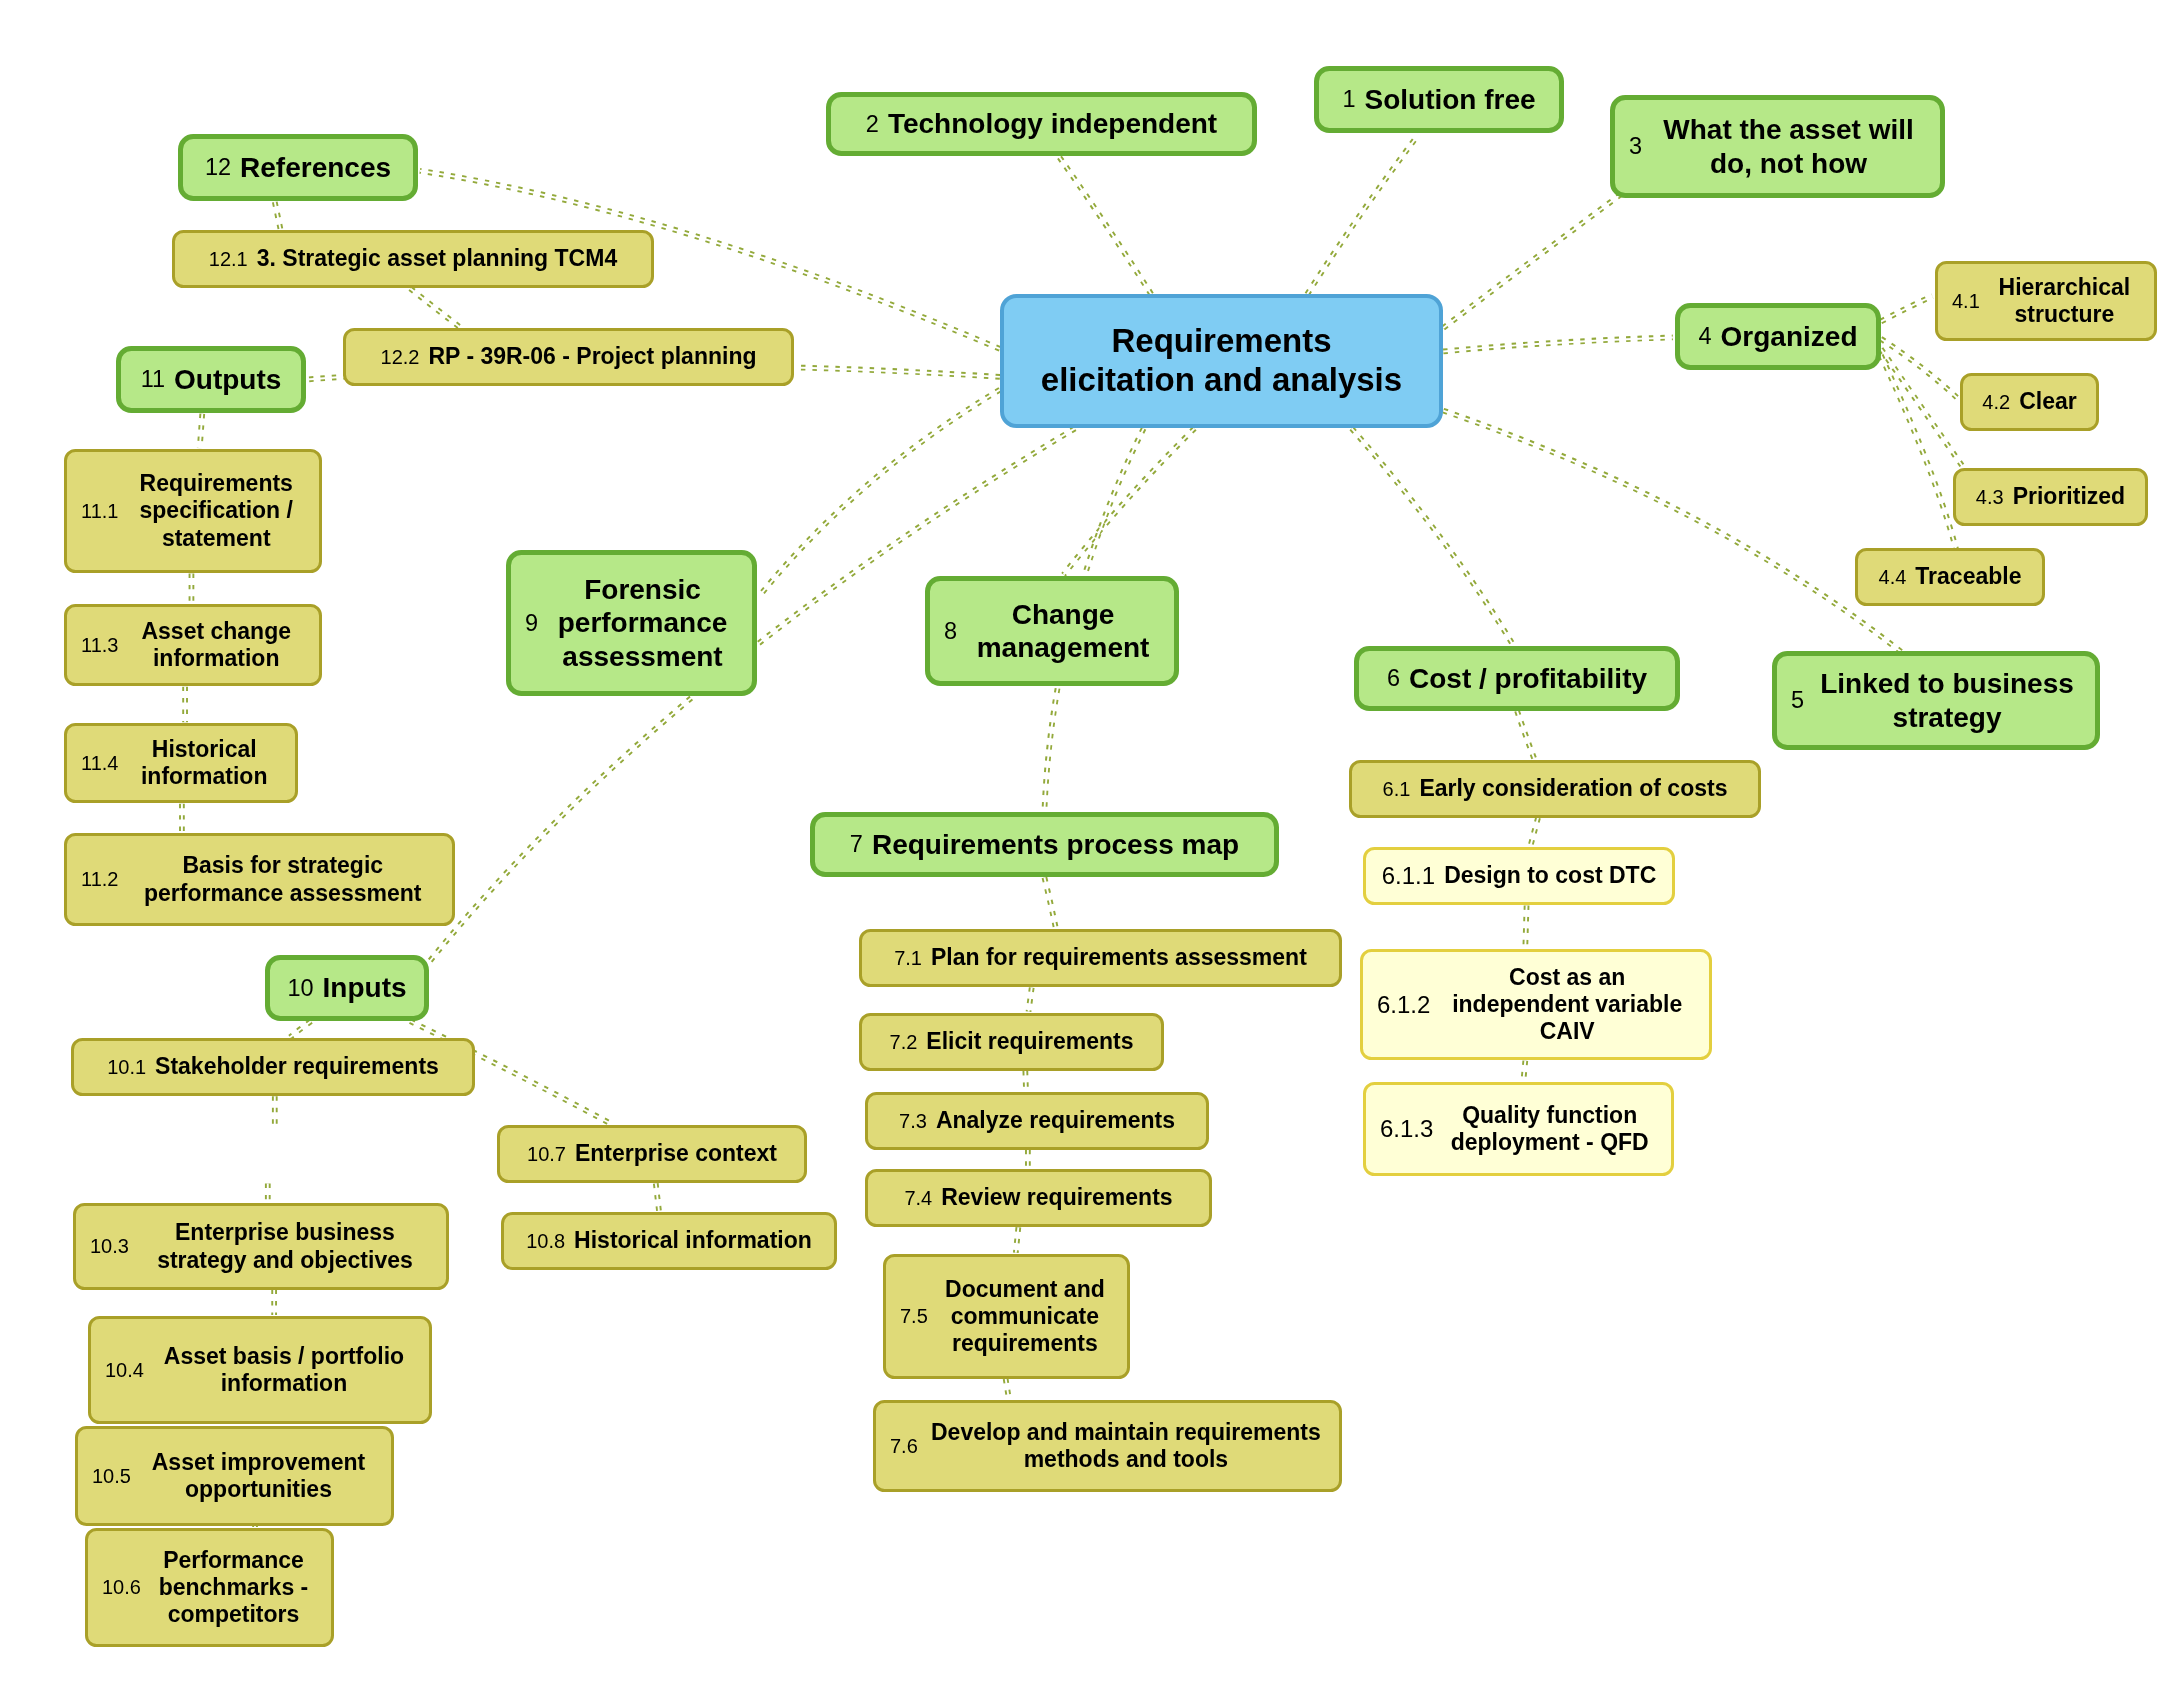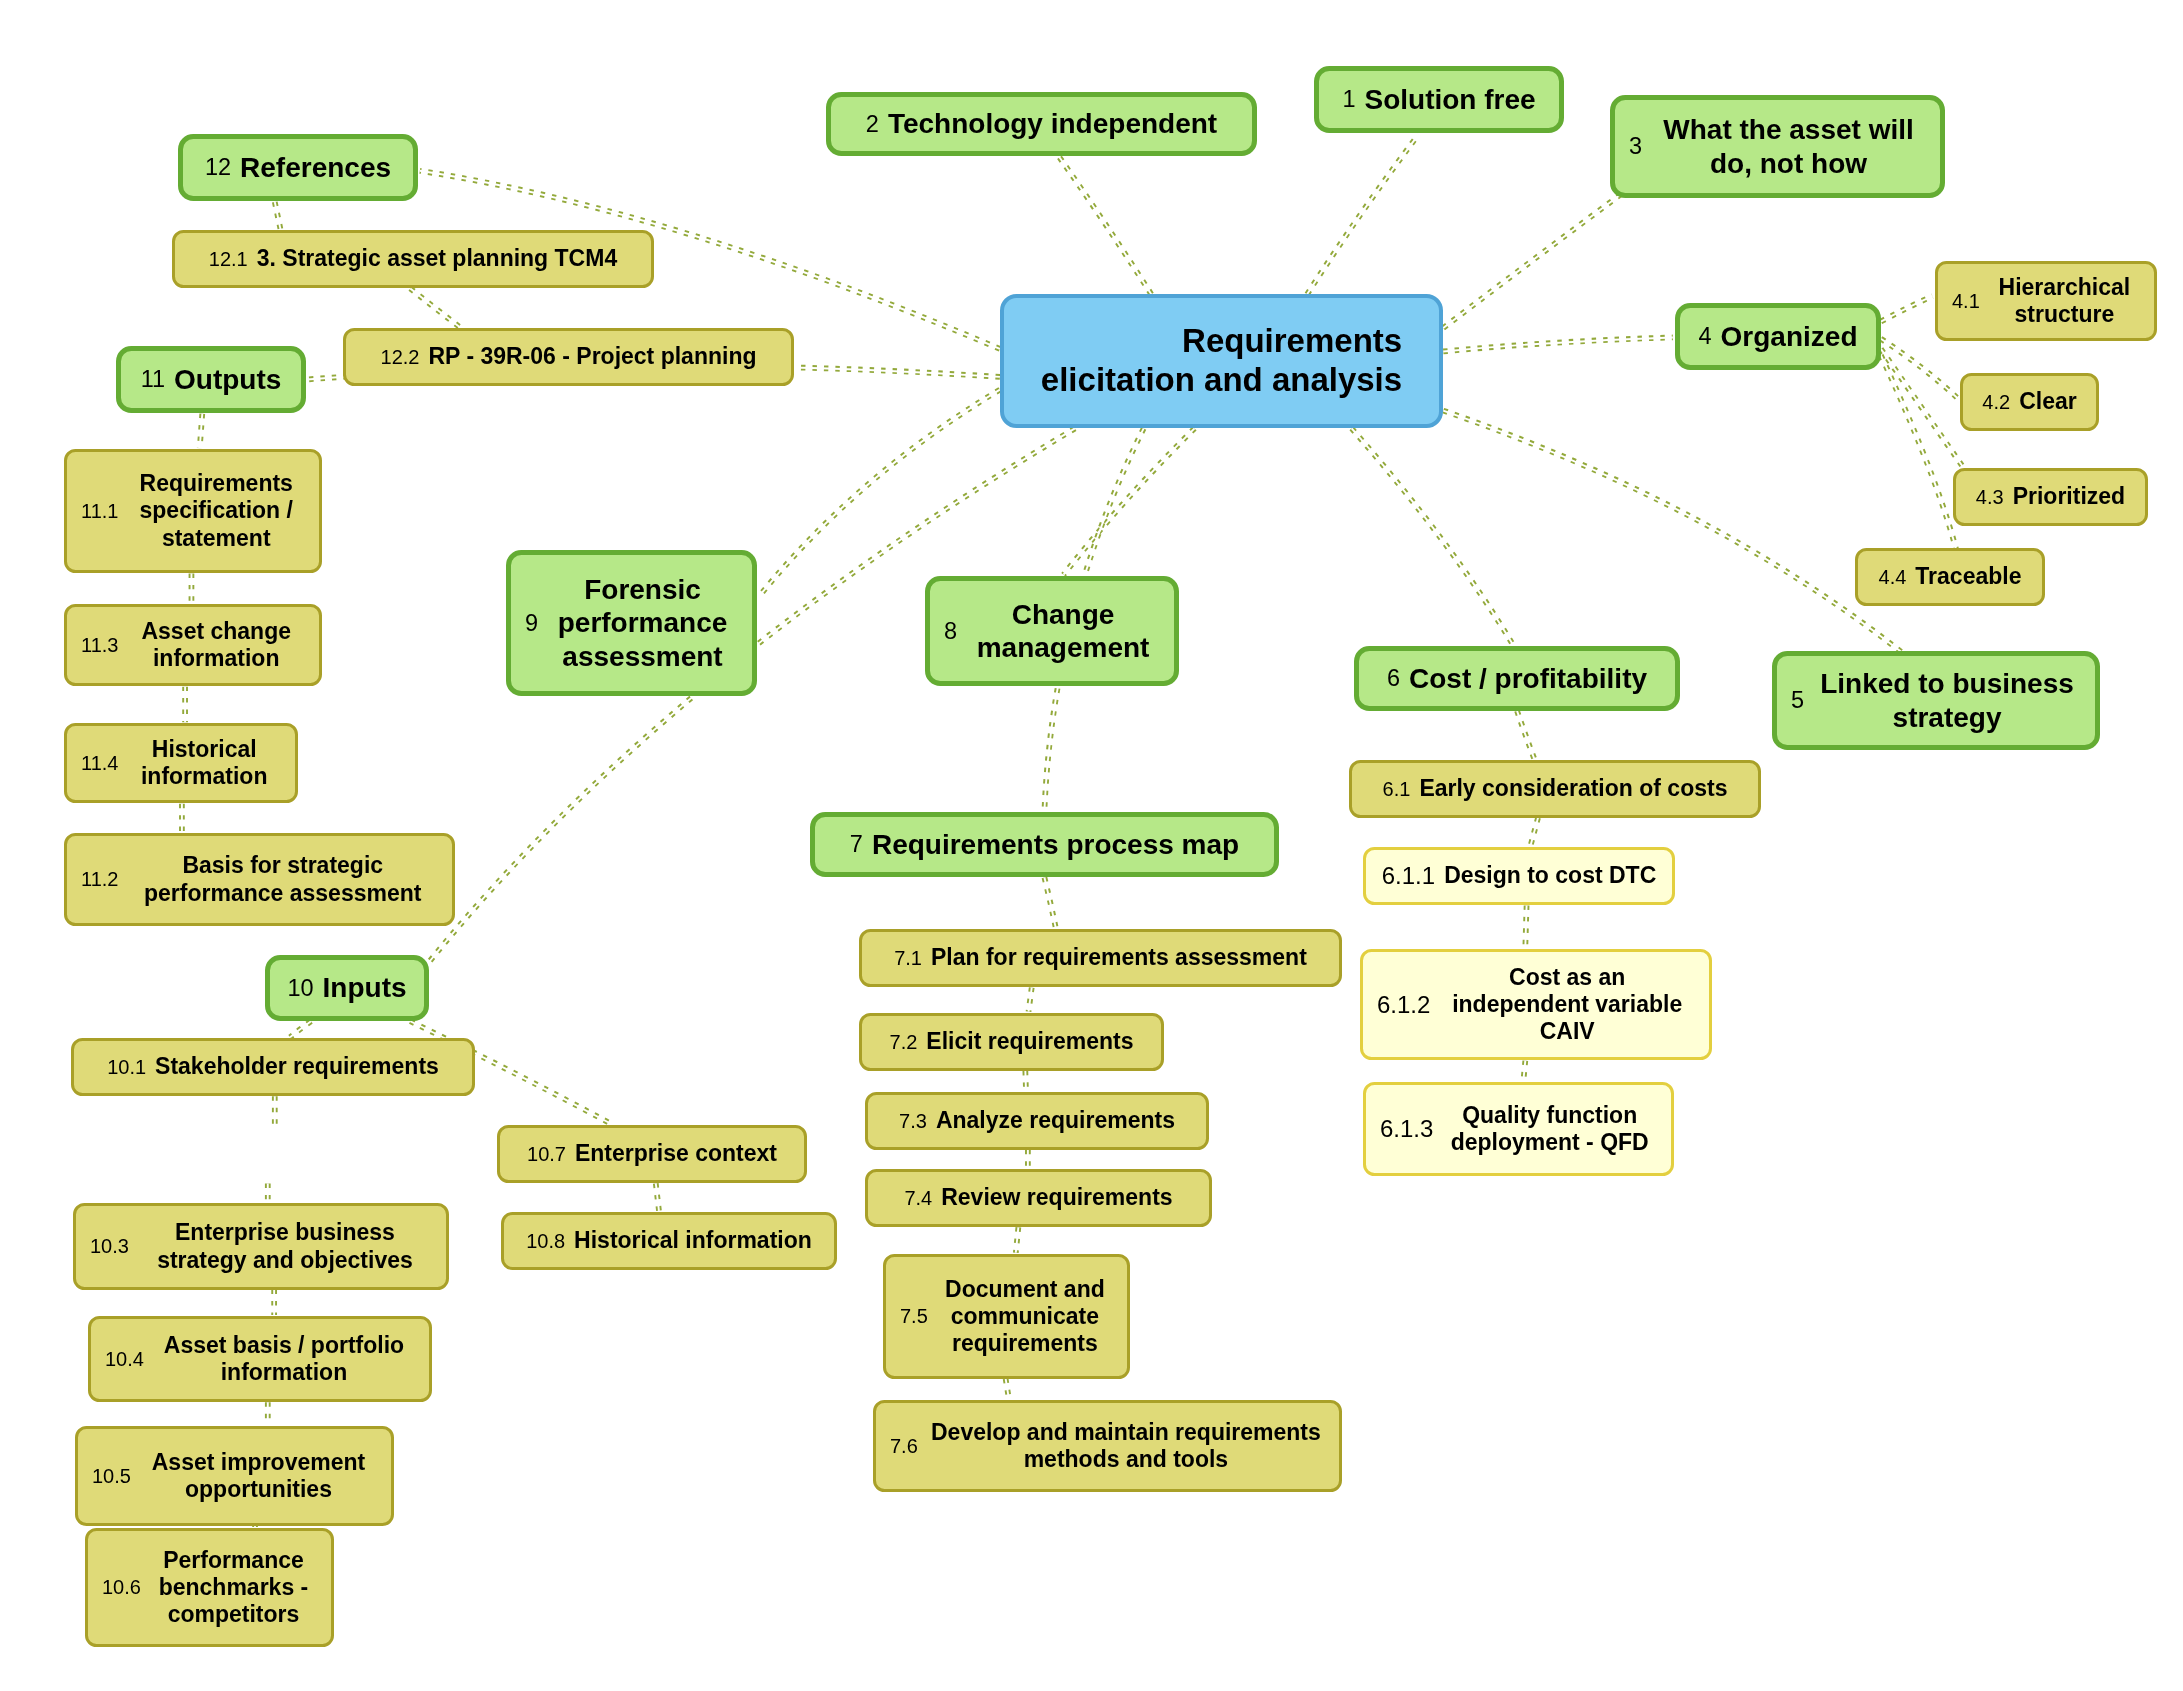--- a/index.html
+++ b/index.html
@@ -5,21 +5,21 @@
   html,body{margin:0;padding:0;background:#fff;}
   body{font-family:"Liberation Sans", sans-serif;color:#000;}
   .canvas{position:relative;width:2183px;height:1692px;background:#fff;overflow:hidden;}
   #edges{position:absolute;left:0;top:0;width:2183px;height:1692px;}
   .e1{fill:none;stroke:var(--edge-color,#93a93b);stroke-width:9;stroke-dasharray:7 11;stroke-linecap:butt;}
   .e2{fill:none;stroke:#ffffff;stroke-width:3;}
   .node{position:absolute;display:flex;align-items:center;justify-content:center;
         gap:9px;box-sizing:border-box;padding:6.4px 14px;text-align:center;cursor:pointer;}
   .node .num{font-weight:400;flex:0 0 auto;white-space:nowrap;}
   .node .lbl{font-weight:700;line-height:1.18;}
-  .l0{background:var(--center-fill,#7fccf3);border:4.5px solid var(--center-border,#4fa3d6);border-radius:16.5px;text-align:right;}
+  .l0{background:var(--center-fill,#7fccf3);border:4.5px solid var(--center-border,#4fa3d6);border-radius:16.5px;}
   .l0 .lbl{font-size:33px;white-space:pre-line;}
   .l1{background:var(--level1-fill,#b6e888);border:5.1px solid var(--level1-border,#64ac33);border-radius:15.3px;}
   .l1 .lbl{font-size:28px;}
   .l1 .num{font-size:23.5px;}
   .l2{background:var(--level2-fill,#dfda78);border:3.8px solid var(--level2-border,#a9a028);border-radius:11.5px;}
   .l2 .lbl{font-size:23px;}
   .l2 .num{font-size:20px;}
   .l3{background:var(--level3-fill,#ffffd6);border:3.8px solid var(--level3-border,#e3cf3f);border-radius:11.5px;}
   .l3 .lbl{font-size:23px;}
   .l3 .num{font-size:24px;}
@@ -281,21 +281,21 @@
     <span class="num">10.1</span>
     <span class="lbl">Stakeholder requirements</span>
   </div>
 
 
   <div class="node l2" style="left:73px;top:1203px;width:376px;height:87px">
     <span class="num">10.3</span>
     <span class="lbl">Enterprise business strategy and objectives</span>
   </div>
 
-  <div class="node l2" style="left:88px;top:1316px;width:344px;height:86px">
+  <div class="node l2" style="left:88px;top:1316px;width:344px;height:108px">
     <span class="num">10.4</span>
     <span class="lbl">Asset basis / portfolio information</span>
   </div>
 
   <div class="node l2" style="left:75px;top:1426px;width:319px;height:100px">
     <span class="num">10.5</span>
     <span class="lbl">Asset improvement opportunities</span>
   </div>
 
   <div class="node l2" style="left:85px;top:1528px;width:249px;height:119px">

